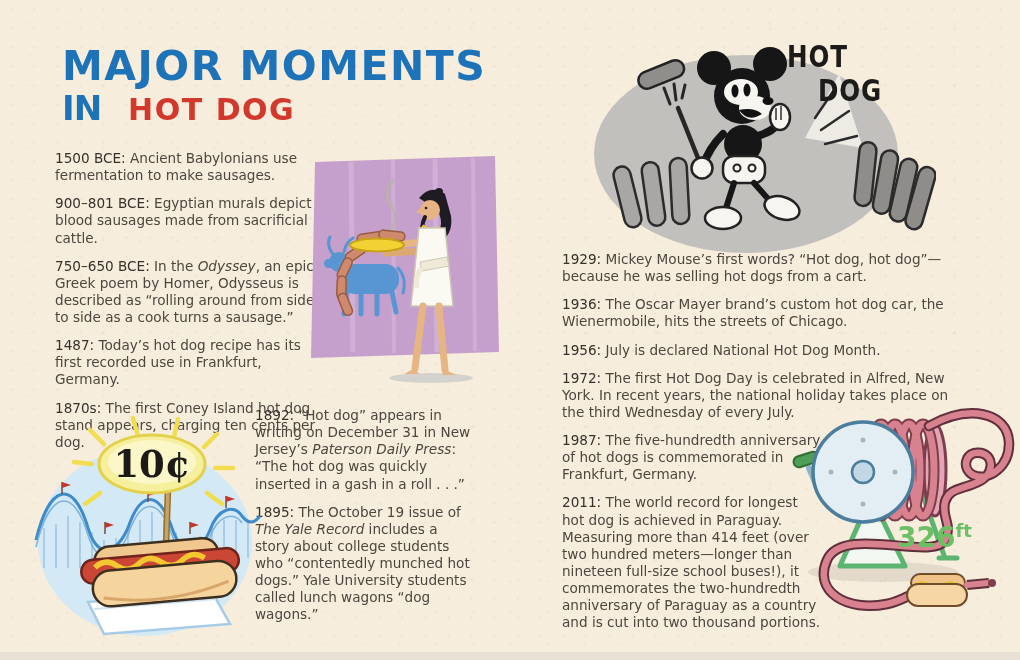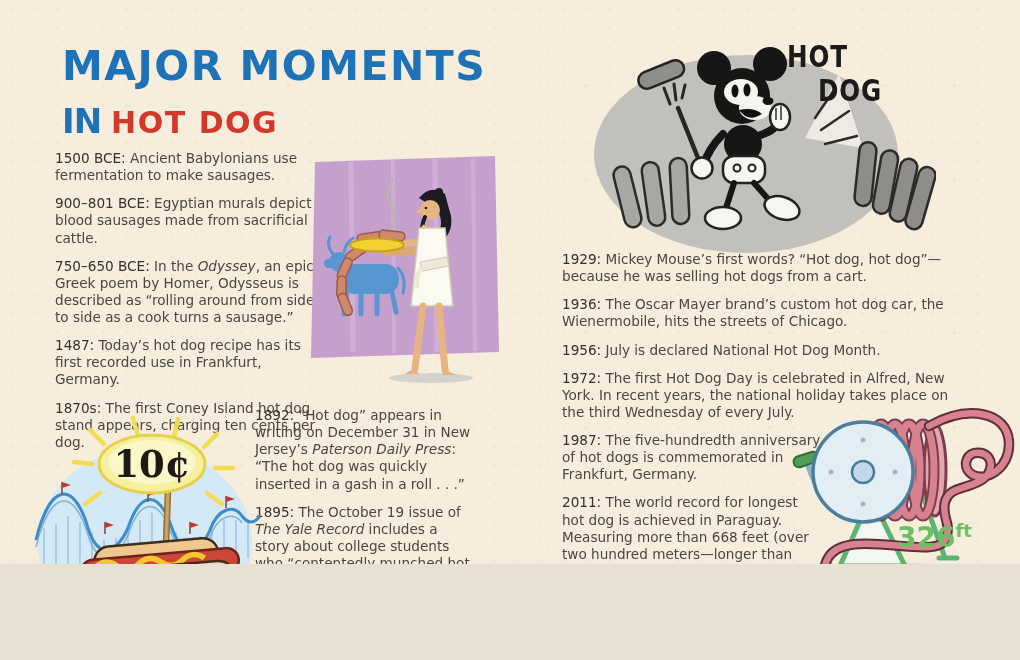--- a/index.html
+++ b/index.html
@@ -1,26 +1,26 @@
 <!DOCTYPE html>
 <html><head>
 <meta charset="utf-8">
 <style>
   html,body{margin:0;padding:0;background:#e8e0d2;}
-  .spread{position:relative;width:1020px;height:564px;background:#f6eddd;overflow:hidden;
+  .spread{position:relative;width:1020px;height:652px;background:#f6eddd;overflow:hidden;
           font-family:"DejaVu Sans",sans-serif;color:#4c463e;}
   .spread::before{content:"";position:absolute;inset:0;pointer-events:none;
     background-image:
       radial-gradient(rgba(205,150,100,.10) 1px, transparent 1.7px),
       radial-gradient(rgba(190,140,95,.07) 1px, transparent 1.7px);
     background-size:23px 19px,37px 31px;background-position:0 0,11px 8px;}
   
   .title{position:absolute;left:62px;top:46px;line-height:1;}
   .t1{font-size:41px;font-weight:800;color:#1d72b8;letter-spacing:1.5px;}
-  .t2{margin-top:17px;display:flex;align-items:baseline;gap:10px;}
+  .t2{margin-top:4px;display:flex;align-items:baseline;gap:27px;}
   .t2 .cond{font-size:34px;font-weight:700;color:#1d72b8;letter-spacing:-1px;}
   .t2 .hotdog{font-size:30px;font-weight:800;color:#d2382c;letter-spacing:1.5px;}
   
   .col{position:absolute;}
   .col-left{left:55px;top:150px;width:264px;}
   .col-mid{left:255px;top:407px;width:221px;}
   .col-right{left:562px;top:251px;width:408px;}
   .entry{margin:0 0 11px 0;font-size:13.6px;line-height:1.26;}
   .entry .date{font-weight:400;color:#36312a;}
   .entry.narrow{width:262px;}
@@ -61,21 +61,21 @@
   <div class="col col-mid">
       <p class="entry"><b class="date">1892:</b> <span>“Hot dog” appears in writing on December 31 in New Jersey’s </span><i>Paterson Daily Press</i><span>: “The hot dog was quickly inserted in a gash in a roll . . .”</span></p>
       <p class="entry"><b class="date">1895:</b> <span>The October 19 issue of </span><i>The Yale Record</i><span> includes a story about college students who “contentedly munched hot dogs.” Yale University students called lunch wagons “dog wagons.”</span></p>
     </div>
   <div class="col col-right">
       <p class="entry"><b class="date">1929:</b> <span>Mickey Mouse’s first words? “Hot dog, hot dog”—because he was selling hot dogs from a cart.</span></p>
       <p class="entry"><b class="date">1936:</b> <span>The Oscar Mayer brand’s custom hot dog car, the Wienermobile, hits the streets of Chicago.</span></p>
       <p class="entry"><b class="date">1956:</b> <span>July is declared National Hot Dog Month.</span></p>
       <p class="entry"><b class="date">1972:</b> <span>The first Hot Dog Day is celebrated in Alfred, New York. In recent years, the national holiday takes place on the third Wednesday of every July.</span></p>
       <p class="entry narrow"><b class="date">1987:</b> <span>The five-hundredth anniversary of hot dogs is commemorated in Frankfurt, Germany.</span></p>
-      <p class="entry narrow"><b class="date">2011:</b> <span>The world record for longest hot dog is achieved in Paraguay. Measuring more than 668 feet (over two hundred meters—longer than nineteen full-size school buses!), it commemorates the two-hundredth anniversary of Paraguay as a country and is cut into two thousand portions.</span></p>
+      <p class="entry narrow"><b class="date">2011:</b> <span>The world record for longest hot dog is achieved in Paraguay. Measuring more than 414 feet (over two hundred meters—longer than nineteen full-size school buses!), it commemorates the two-hundredth anniversary of Paraguay as a country and is cut into two thousand portions.</span></p>
     </div>
 
   <div class="illu illu-egypt">
     <svg viewBox="0 0 205 245" width="205" height="245">
       <g>
         <path d="M12,16 L192,10 L196,206 L8,212 Z" fill="#c6a0cc"></path>
         <path d="M48,16 L50,206" stroke="#d7b7dc" stroke-width="5" opacity=".7"></path>
         <path d="M90,14 L91,207" stroke="#d7b7dc" stroke-width="4" opacity=".6"></path>
         <path d="M132,13 L134,206" stroke="#d7b7dc" stroke-width="5" opacity=".7"></path>
         <path d="M170,12 L172,205" stroke="#d7b7dc" stroke-width="4" opacity=".6"></path>

